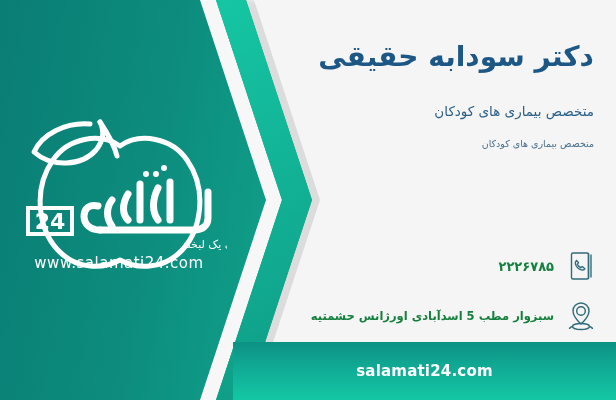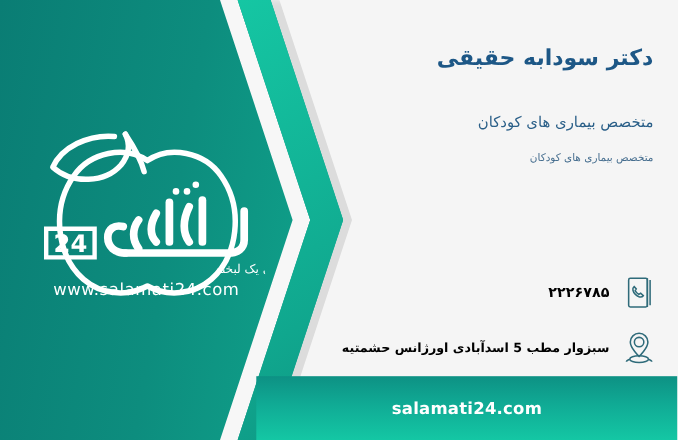--- a/index.html
+++ b/index.html
@@ -39,28 +39,28 @@
   }
   .chev-shadow{
     position:absolute;top:0;left:0;width:616px;height:400px;
     background:rgba(0,0,0,.10);
     filter:blur(3px);
     clip-path:polygon(246px 0, 254px 0, 320px 200px, 254px 400px, 246px 400px, 312px 200px);
   }
 
   
   .logo{
-    position:absolute;left:26px;top:108px;width:215px;height:165px;
+    position:absolute;left:12px;top:108px;width:215px;height:165px;
   }
   .logo svg{display:block;width:100%;height:100%;}
 
   
   .title{
     position:absolute;right:22px;top:40px;
-    font-size:20px;font-weight:bold;color:#1d5786;
+    font-size:28px;font-weight:bold;color:#1d5786;
     direction:rtl;text-align:right;letter-spacing:0;
     white-space:nowrap;
   }
   .subtitle{
     position:absolute;right:22px;top:103px;
     font-size:13.5px;color:#2a5f88;direction:rtl;text-align:right;
     white-space:nowrap;
   }
   .subtitle2{
     position:absolute;right:22px;top:138px;
@@ -76,21 +76,21 @@
   .row{
     display:flex;align-items:center;justify-content:flex-start;
     gap:10px;margin-bottom:14px;
   }
   .row .ico{
     flex:0 0 34px;width:34px;height:36px;
     display:flex;align-items:center;justify-content:center;
   }
   .row .ico svg{display:block;}
   .row .txt{
-    font-size:11.5px;color:#000000;font-weight:bold;
+    font-size:11.5px;color:#15803d;font-weight:bold;
     direction:rtl;text-align:right;white-space:nowrap;
     letter-spacing:.3px;
   }
   .row.phone .txt{font-size:13px;letter-spacing:1px;}
 
   
   .bottom-bar{
     position:absolute;left:233px;bottom:0;right:0;height:58px;
     background:linear-gradient(180deg,#0d9184 0%,#10ab95 45%,#14c7a4 100%);
     display:flex;align-items:center;justify-content:center;

